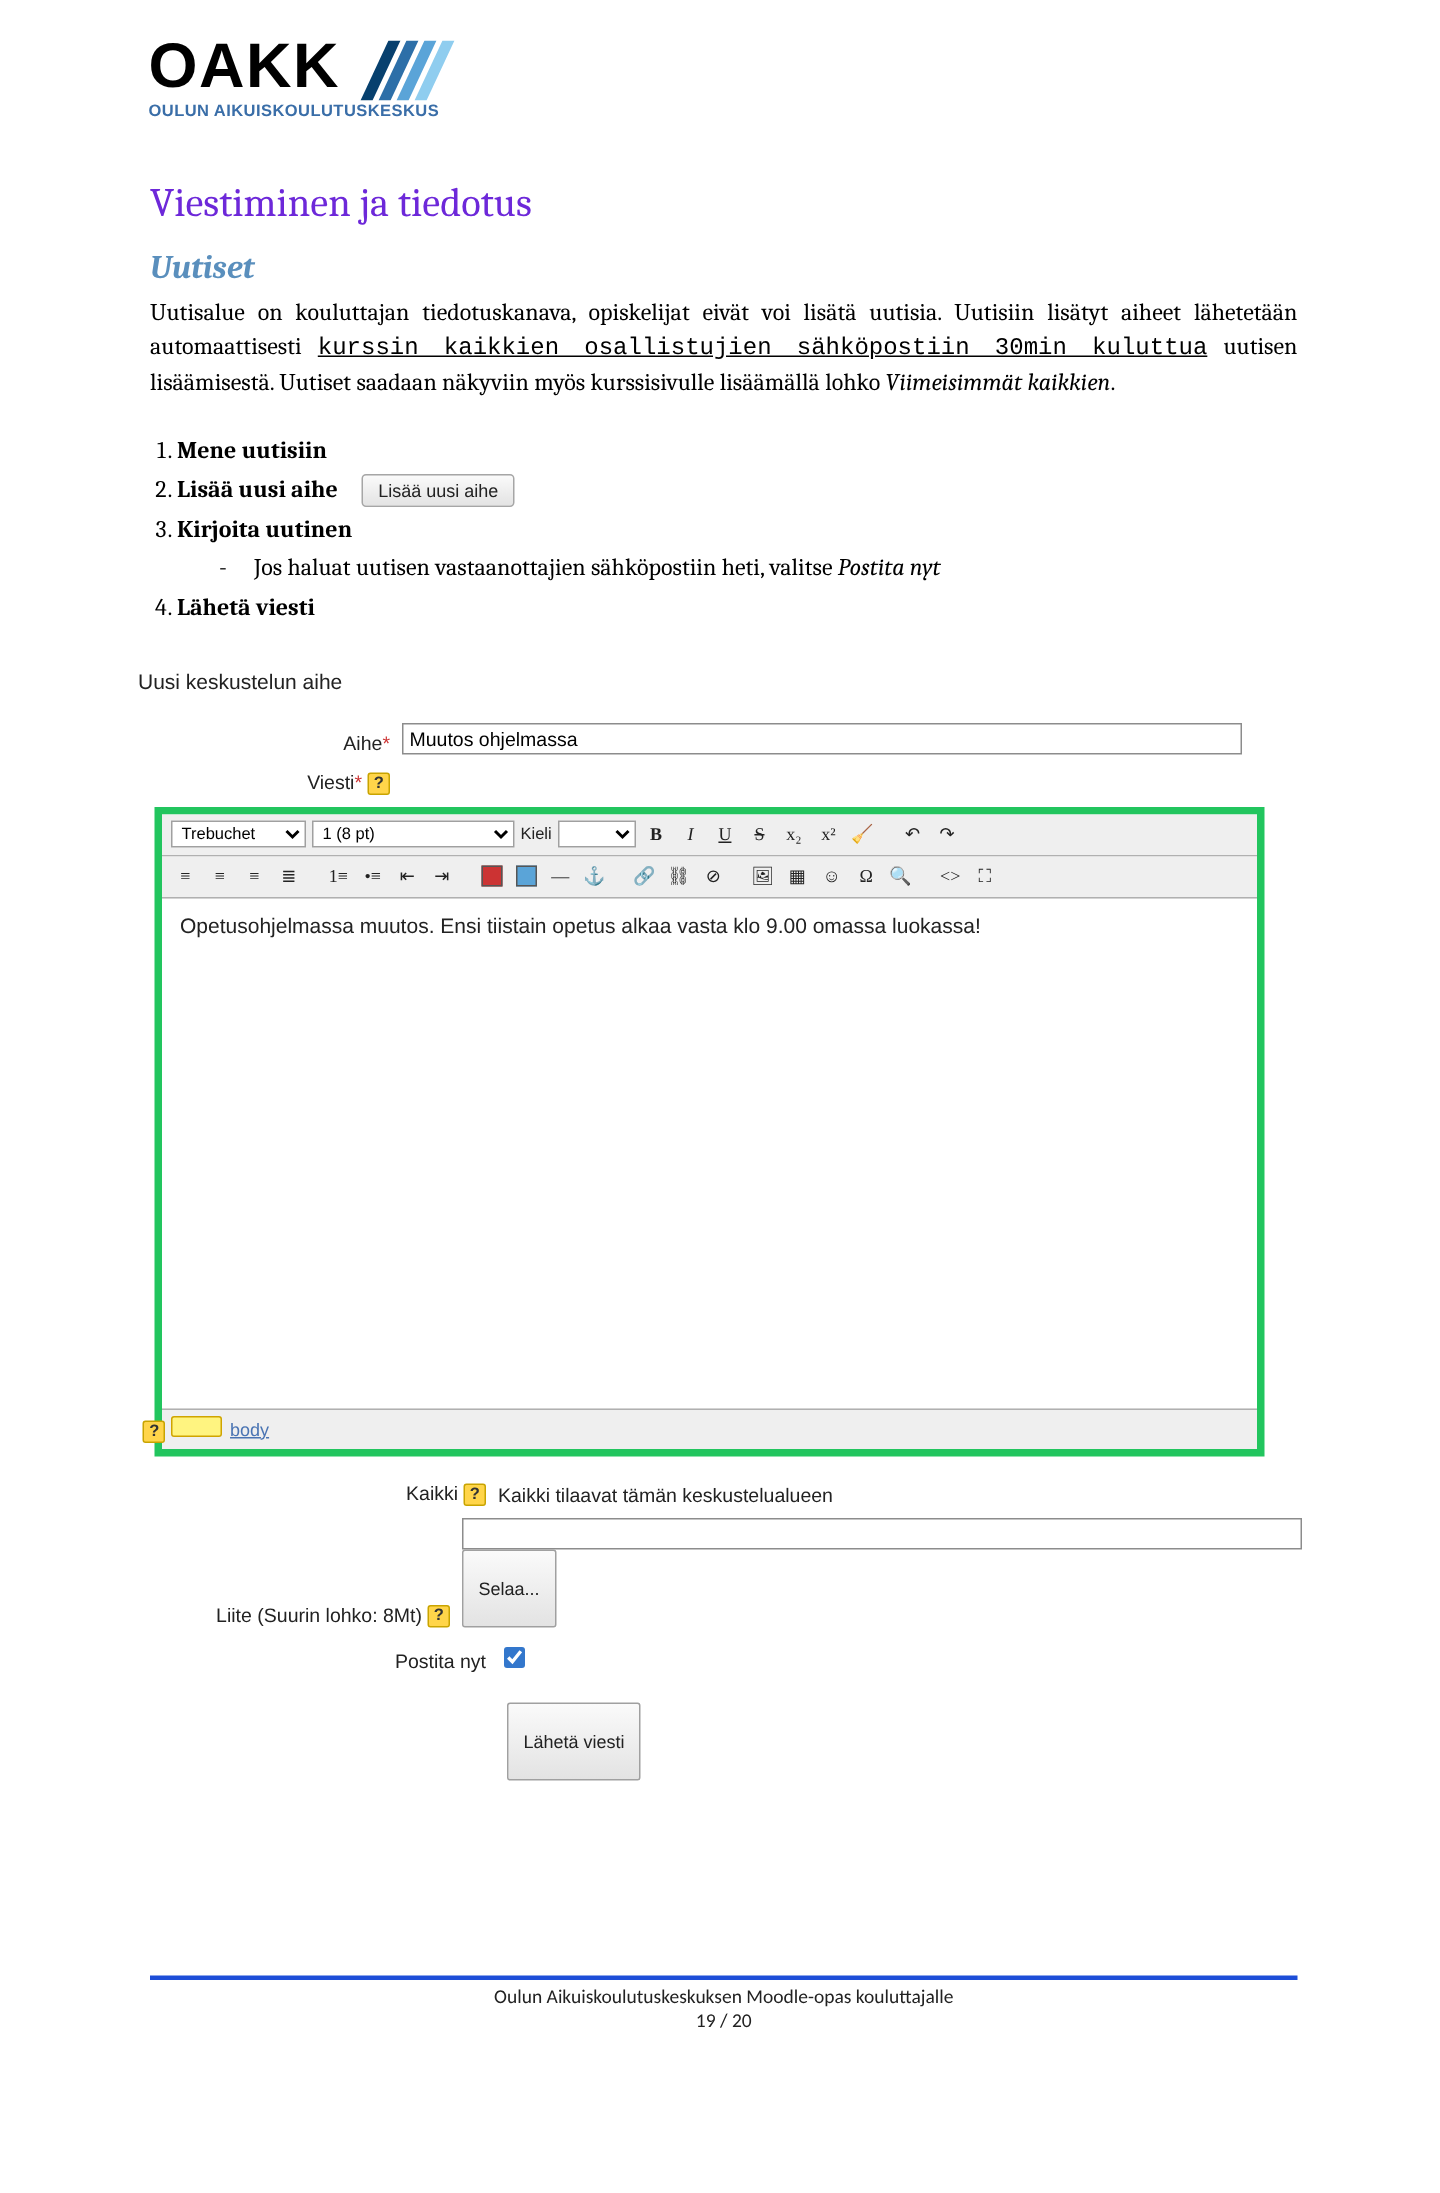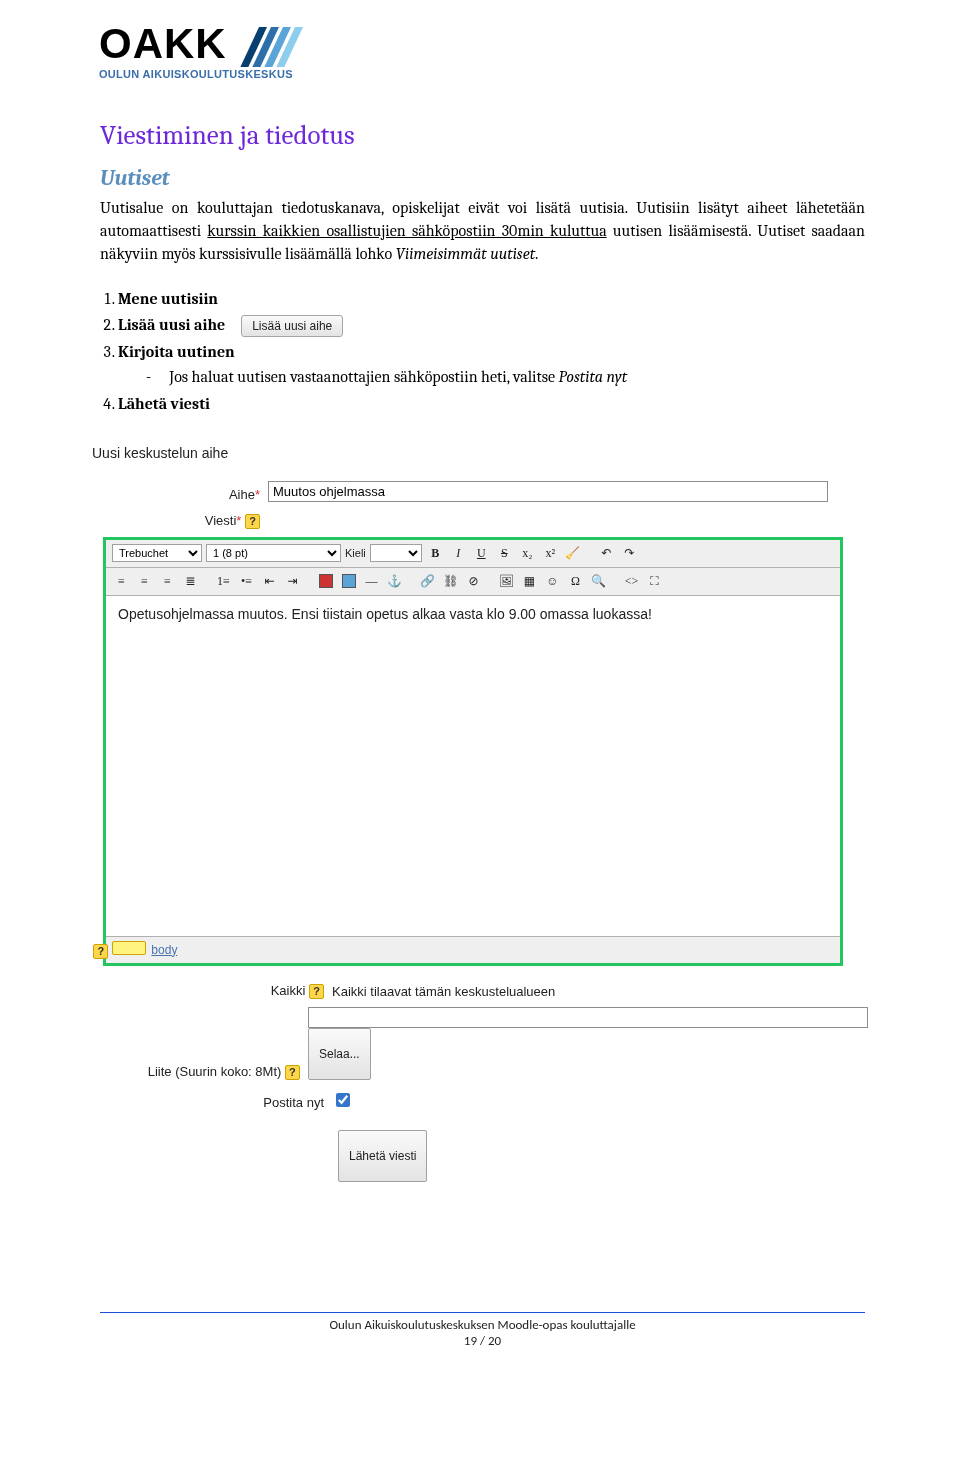--- a/index.html
+++ b/index.html
@@ -16,21 +16,21 @@
   .logo-stripes { display: inline-block; margin-left: 8px; }
   .stripes-svg { vertical-align: middle; }
   h1 { color: #6d28d9; font-size: 27px; font-weight: 400; margin: 20px 0 14px; }
   h2 { color: #5a8fbd; font-size: 22px; font-weight: 700; margin: 14px 0 6px; font-style: italic; }
   p { margin: 0 0 20px; font-size: 16px; line-height: 1.45; text-align: justify; }
   ol { margin: 0 0 28px 18px; padding: 0; font-size: 16px; line-height: 1.55; }
   ol li { margin-bottom: 2px; }
   ol li b { font-weight: 700; }
   .sub { list-style: none; margin-left: 28px; padding: 0; }
   .sub li::before { content: "-"; margin-right: 18px; }
-  .u { text-decoration: underline; }
+  .u { text-decoration: underline; font-family: Liberation Mono, monospace; }
   .ital { font-style: italic; }
   .inline-btn {
     display: inline-block; vertical-align: middle;
     font: 12px Arial, sans-serif; color: #222;
     border: 1px solid #a6a6a6; border-radius: 3px;
     background: linear-gradient(#fafafa,#e3e3e3);
     padding: 3px 10px; margin-left: 16px;
   }
   .shot {
     margin: 0 0 0 -10px;
@@ -44,21 +44,21 @@
   .req { color: #c33; }
   .help-badge {
     display: inline-block; width: 15px; height: 15px; border-radius: 2px;
     background: #ffd54a; border: 1px solid #c9a400; font: 700 11px Arial;
     color: #333; text-align: center; line-height: 13px; vertical-align: middle;
   }
   .form-value input[type="text"] {
     font: 13px Arial; padding: 2px 4px; border: 1px solid #8c8c8c;
     width: 560px;
   }
-  .editor { margin-left: 13px; width: 740px; border: 3px solid #22c55e; background: #fff; }
+  .editor { margin-left: 13px; width: 740px; border: 5px solid #22c55e; background: #fff; }
   .toolbar { border-bottom: 1px solid #b0b0b0; background: #efefef; padding: 4px 6px; display: flex; flex-wrap: wrap; gap: 4px; align-items: center; }
   .sel {
     font: 11px Arial; padding: 1px 2px; border: 1px solid #a0a0a0;
     background: #fff; height: 18px;
   }
   .sel.font { width: 90px; }
   .sel.size { width: 135px; }
   .sel.lang { width: 52px; }
   .gap { width: 6px; }
   .tbtn {
@@ -77,21 +77,21 @@
   .path-row .mini { width: 34px; height: 14px; background: #fff480; border: 1px solid #cfa400; border-radius: 2px; display: inline-block; }
   .meta-rows { margin-top: 14px; }
   .meta-rows .form-label { width: 242px; }
   .grey-btn {
     display: inline-block; font: 12px Arial; border: 1px solid #a0a0a0;
     background: linear-gradient(#fafafa,#e3e3e3); border-radius: 2px;
     padding: 18px 10px;
   }
   .chk { width: 14px; height: 14px; accent-color: #3377cc; }
   .send-row { margin-top: 20px; margin-left: 248px; }
-  footer { border-top: 1px solid #1d4ed8; margin: 70px 95px 18px 100px; padding-top: 4px; text-align: center; font: 13px Calibri, Arial; color: #222; }
+  footer { border-top: 3px solid #1d4ed8; margin: 70px 95px 18px 100px; padding-top: 4px; text-align: center; font: 13px Calibri, Arial; color: #222; }
   footer .line2 { margin-top: 1px; }
   .file-field { width: 175px; font: 12px Arial; border: 1px solid #8c8c8c; padding: 2px 4px; background: #fff; }
   .step2 { display: flex; align-items: center; }
 </style>
 </head>
 <body>
 
 <div class="page">
 
   <div class="logo">
@@ -108,21 +108,21 @@
         </svg>
       </span>
     </div>
     <div class="logo-sub">OULUN AIKUISKOULUTUSKESKUS</div>
   </div>
 
   <h1>Viestiminen ja tiedotus</h1>
   <h2>Uutiset</h2>
 
   <p>
-    <span>Uutisalue on kouluttajan tiedotuskanava, opiskelijat eivät voi lisätä uutisia. Uutisiin lisätyt aiheet lähetetään automaattisesti </span><span class="u">kurssin kaikkien osallistujien sähköpostiin 30min kuluttua</span><span> uutisen lisäämisestä. Uutiset saadaan näkyviin myös kurssisivulle lisäämällä lohko </span><span class="ital">Viimeisimmät uutiset</span><span>.</span>
+    <span>Uutisalue on kouluttajan tiedotuskanava, opiskelijat eivät voi lisätä uutisia. Uutisiin lisätyt aiheet lähetetään automaattisesti </span><span class="u">kurssin kaikkien osallistujien sähköpostiin 30min kuluttua</span><span> uutisen lisäämisestä. Uutiset saadaan näkyviin myös kurssisivulle lisäämällä lohko </span><span class="ital">Viimeisimmät kaikkien</span><span>.</span>
   </p>
 
   <ol>
     <li><b>Mene uutisiin</b></li>
     <li>
       <span class="step2">
         <b>Lisää uusi aihe</b>
         <span class="inline-btn">Lisää uusi aihe</span>
       </span>
     </li>
@@ -218,21 +218,21 @@
     <div class="meta-rows">
       <div class="form-row">
         <div class="form-label">
           <span>Kaikki</span>
           <span class="help-badge">?</span>
         </div>
         <div class="form-value" style="padding-top:3px">Kaikki tilaavat tämän keskustelualueen</div>
       </div>
       <div class="form-row">
         <div class="form-label">
-          <span>Liite (Suurin koko: 8Mt)</span>
+          <span>Liite (Suurin lohko: 8Mt)</span>
           <span class="help-badge">?</span>
         </div>
         <div class="form-value">
           <input type="text" class="file-field" style="">
           <span class="grey-btn">Selaa...</span>
         </div>
       </div>
       <div class="form-row">
         <div class="form-label">Postita nyt</div>
         <div class="form-value" style="padding-top:2px">

